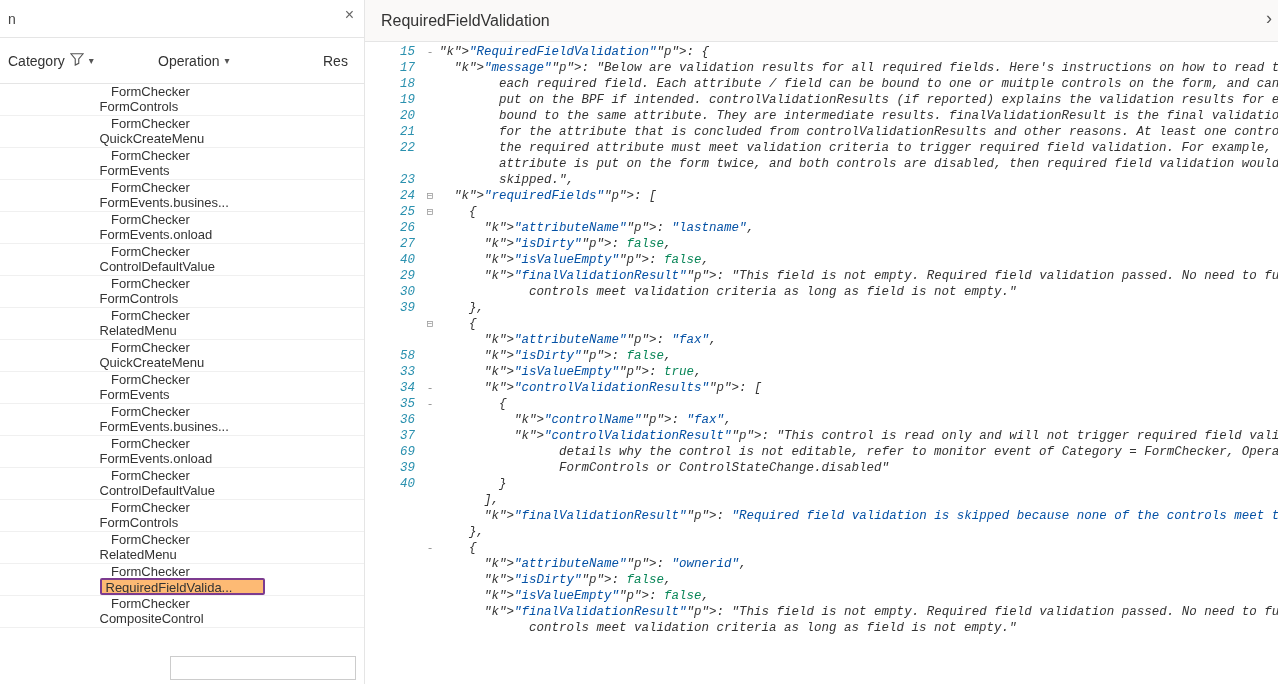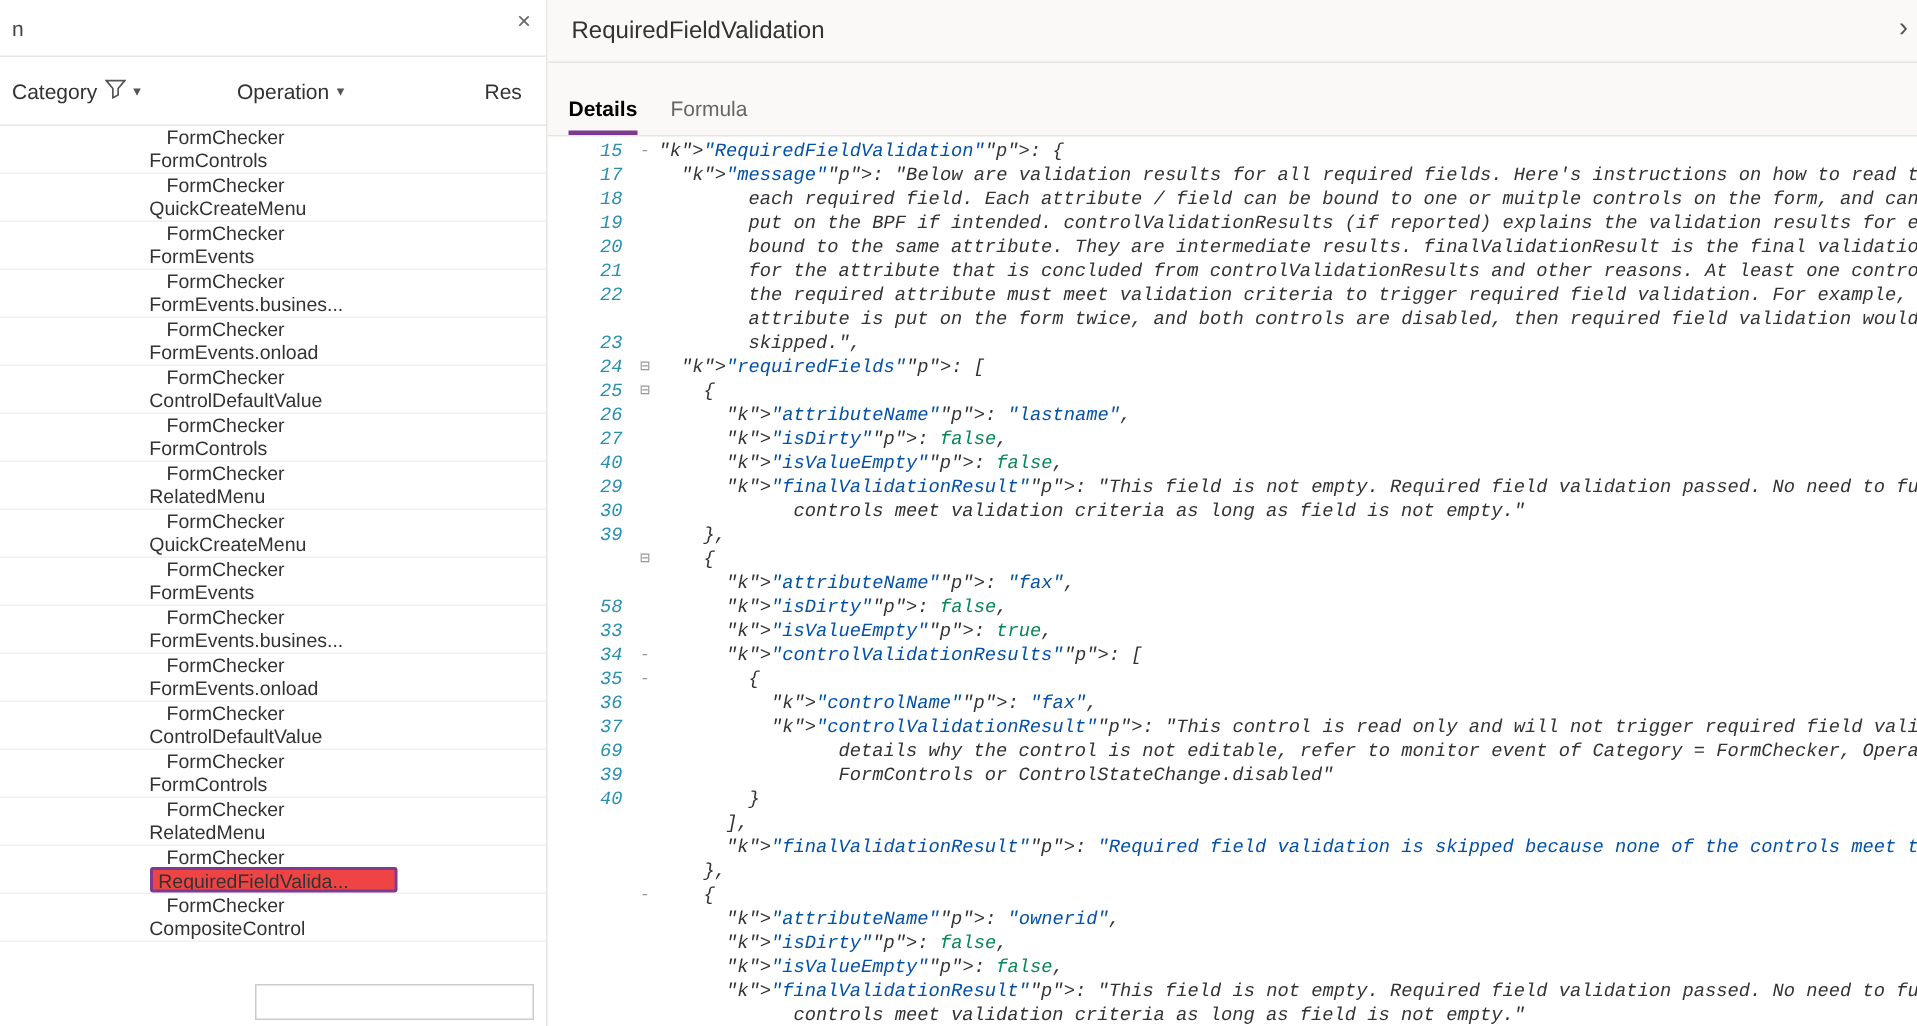--- a/index.html
+++ b/index.html
@@ -65,21 +65,21 @@
     font-size: 13px;
     color: #333;
     flex-direction: column;
   }
   .row .c1 { width: 158px; padding-left: 8px; white-space:nowrap; overflow:hidden; text-overflow:ellipsis;}
   .row .c2 { width: 165px; white-space:nowrap; overflow:hidden; text-overflow:ellipsis; padding-right:4px;}
   .row .c3 { flex:1; white-space:nowrap; overflow:hidden; }
   .row.selected .c2 {
     border: 2px solid #7c3b8f;
     border-radius: 2px;
-    background: #ef4444;
+    background: #fdba74;
     padding-left: 4px;
   }
   
   .rows-wrap::-webkit-scrollbar { width: 18px; }
   .rows-wrap::-webkit-scrollbar-track { background:#f4f4f4; }
   .rows-wrap::-webkit-scrollbar-thumb { background:#c8c8c8; }
   .hscroll {
     height: 16px;
     overflow-x: scroll;
     overflow-y: hidden;
@@ -292,28 +292,20 @@
   <div class="hscroll">
       <div class="hscroll-inner"></div>
     </div>
   <div class="search-box-stub"></div>
 </div>
 
 <div class="right-panel">
   <div class="right-title-bar">
     <span>RequiredFieldValidation</span>
     <span class="right-chevron">›</span>
-  </div>
-  <div class="tab-bar">
-    <div class="tab active">
-      <span>Details</span>
-    </div>
-    <div class="tab">
-      <span>Formula</span>
-    </div>
   </div>
   <div class="code-area">
     <div class="gutter" id="gutter">
         <div class="ln" style="height:16px">15</div>
         <div class="ln" style="height:16px">17</div>
         <div class="ln" style="height:16px">18</div>
         <div class="ln" style="height:16px">19</div>
         <div class="ln" style="height:16px">20</div>
         <div class="ln" style="height:16px">21</div>
         <div class="ln" style="height:32px">22</div>

